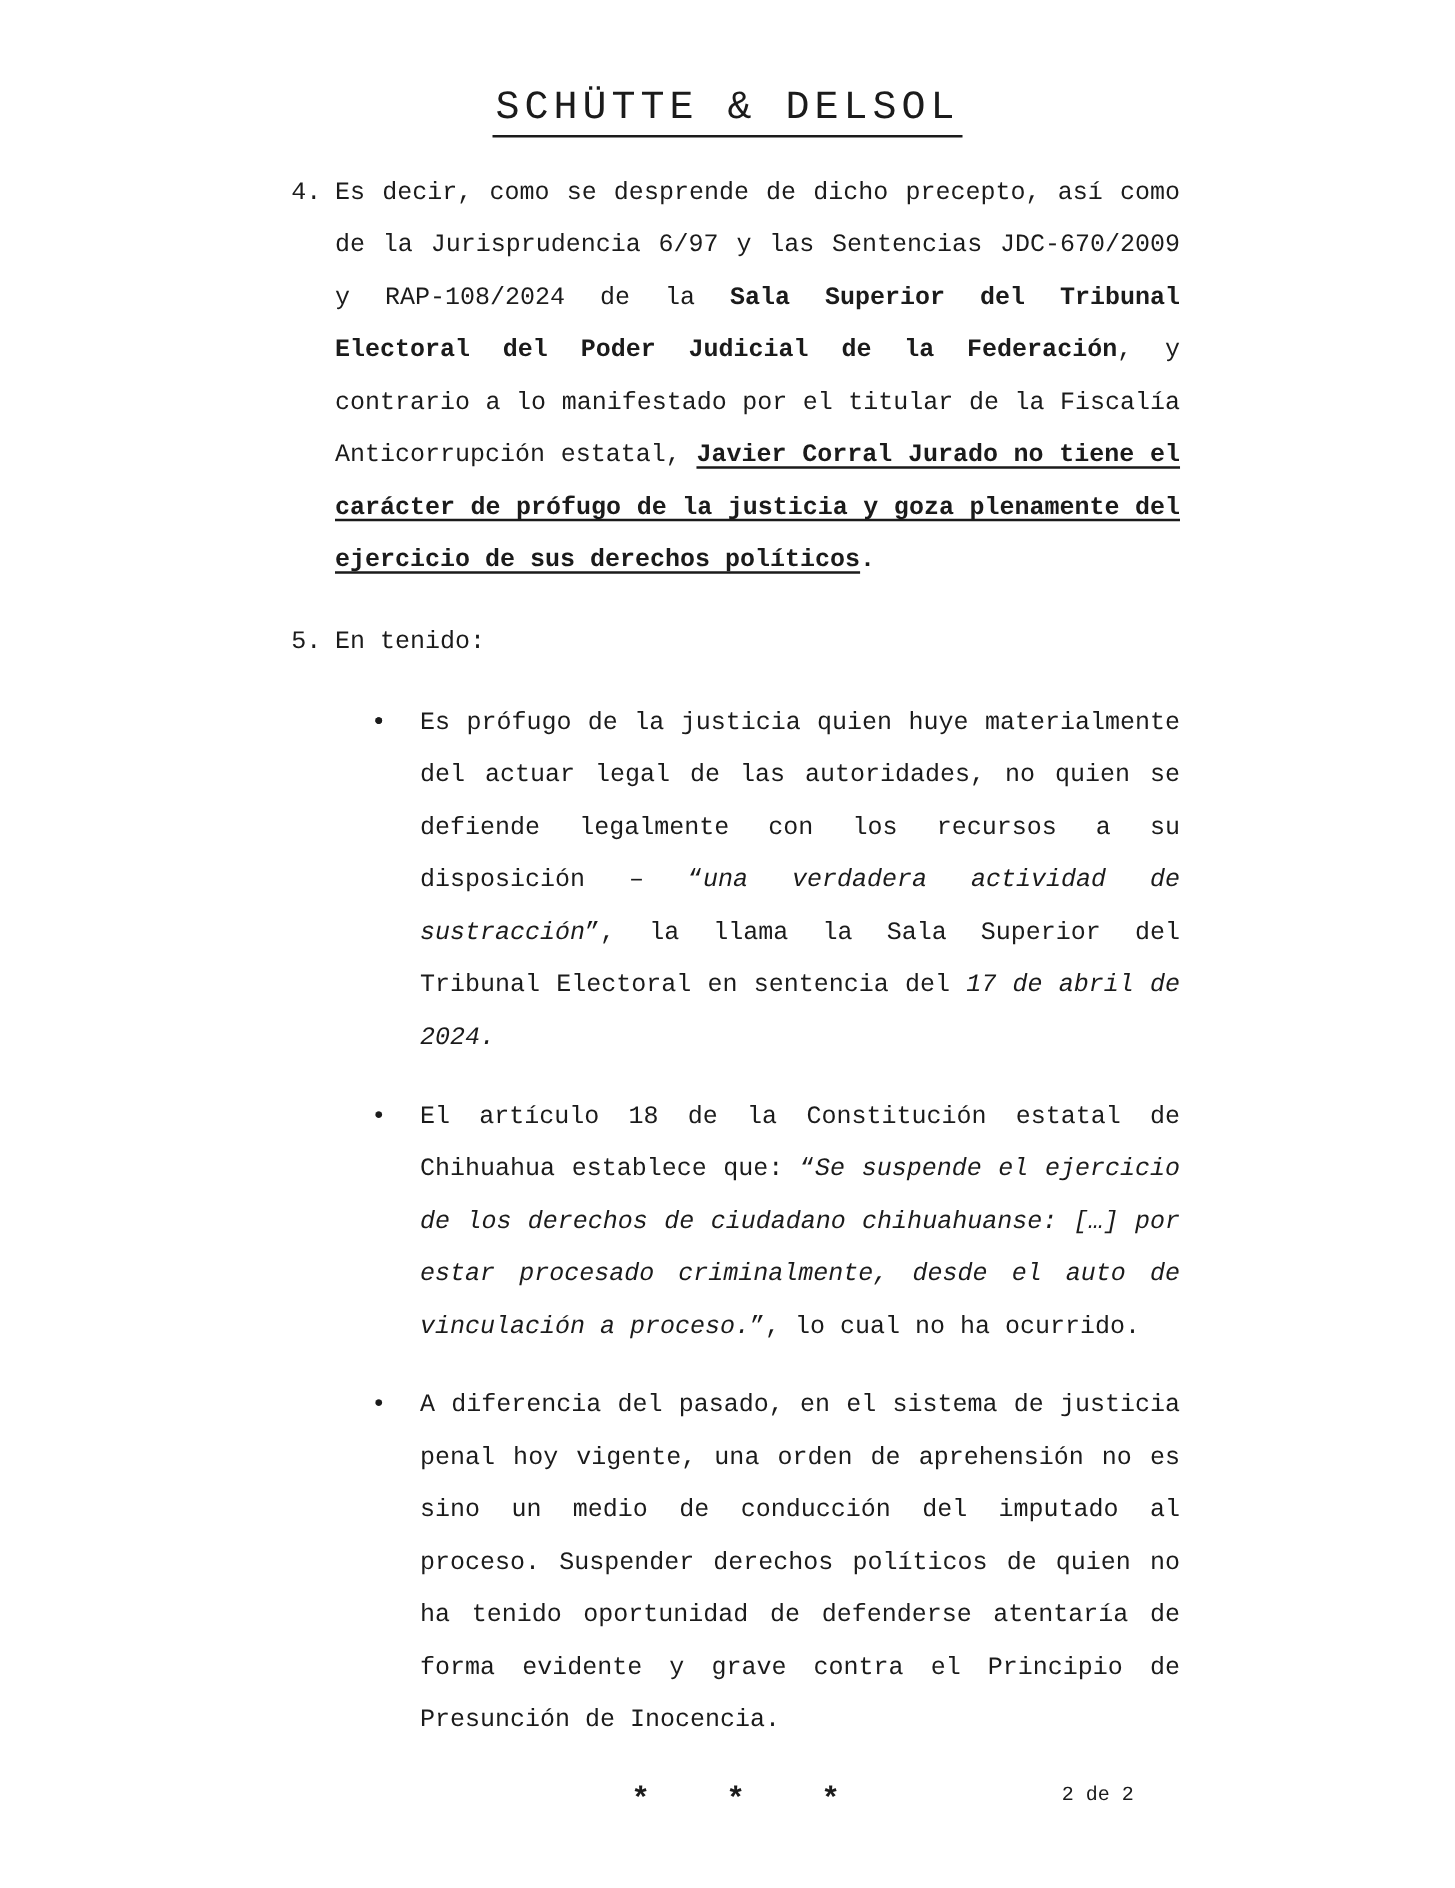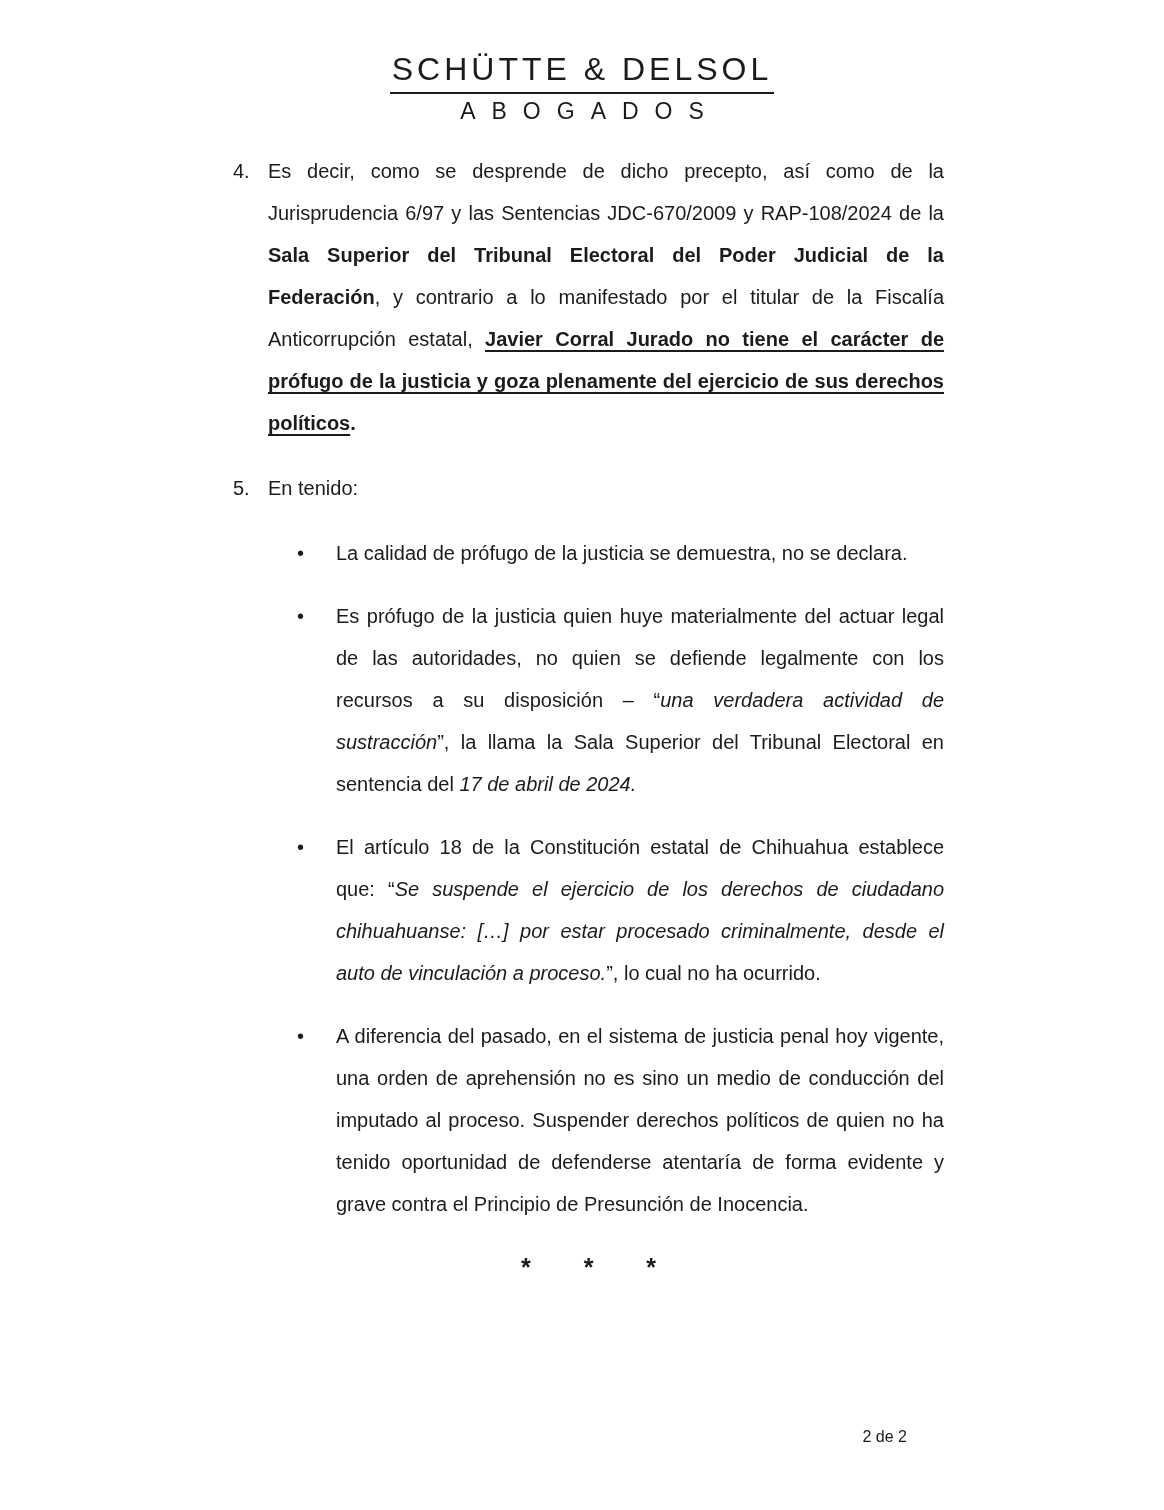--- a/index.html
+++ b/index.html
@@ -3,24 +3,24 @@
 <meta charset="utf-8">
 <style>
   html, body { margin: 0; padding: 0; background: #ffffff; }
   .page {
     position: relative;
     width: 988px;
     height: 1510px;
     margin: 0 auto;
     background: #ffffff;
     color: #1b1b1b;
-    font-family: Liberation Sans, sans-serif;
+    font-family: Liberation Mono, monospace;
     overflow: hidden;
     box-sizing: border-box;
-    padding-top: 52px;
+    padding-top: 68px;
   }
   
   .letterhead { text-align: center; }
   .firm-name-wrap {
     display: inline-block;
     border-bottom: 2px solid #1b1b1b;
     padding: 0 2px 5px 2px;
   }
   .firm-name {
     font-size: 32px;
@@ -78,28 +78,27 @@
 </style>
 </head>
 <body>
 
 <div class="page">
 
   <div class="letterhead">
     <div class="firm-name-wrap">
       <div class="firm-name">SCHÜTTE &amp; DELSOL</div>
     </div>
-    <div class="firm-subtitle">ABOGADOS</div>
   </div>
 
   <div class="doc-body">
 
     <div class="para numbered"><span class="marker">4.</span><span class="runs"><span>Es decir, como se desprende de dicho precepto, así como de la Jurisprudencia 6/97 y las Sentencias JDC-670/2009 y RAP-108/2024 de la </span><span class="b">Sala Superior del Tribunal Electoral del Poder Judicial de la Federación</span><span>, y contrario a lo manifestado por el titular de la Fiscalía Anticorrupción estatal, </span><span class="b u">Javier Corral Jurado no tiene el carácter de prófugo de la justicia y goza plenamente del ejercicio de sus derechos políticos</span><span class="b">.</span></span></div>
       <div class="para numbered"><span class="marker">5.</span><span class="runs"><span>En tenido:</span></span></div>
-      <div class="para bullet"><span class="marker">•</span><span class="runs"><span>La calidad de prófugo de la justicia se demuestra, no se declara.</span></span></div>
+      <div class="para bullet"><span class="marker">•</span></div>
       <div class="para bullet"><span class="marker">•</span><span class="runs"><span>Es prófugo de la justicia quien huye materialmente del actuar legal de las autoridades, no quien se defiende legalmente con los recursos a su disposición – “</span><span class="i">una verdadera actividad de sustracción</span><span>”, la llama la Sala Superior del Tribunal Electoral en sentencia del </span><span class="i">17 de abril de 2024.</span></span></div>
       <div class="para bullet"><span class="marker">•</span><span class="runs"><span>El artículo 18 de la Constitución estatal de Chihuahua establece que: “</span><span class="i">Se suspende el ejercicio de los derechos de ciudadano chihuahuanse: […] por estar procesado criminalmente, desde el auto de vinculación a proceso.</span><span>”, lo cual no ha ocurrido.</span></span></div>
       <div class="para bullet"><span class="marker">•</span><span class="runs"><span>A diferencia del pasado, en el sistema de justicia penal hoy vigente, una orden de aprehensión no es sino un medio de conducción del imputado al proceso. Suspender derechos políticos de quien no ha tenido oportunidad de defenderse atentaría de forma evidente y grave contra el Principio de Presunción de Inocencia.</span></span></div>
       <div class="separator">* * *</div>
   </div>
 
   <div class="page-number">2 de 2</div>
 
 </div>
 

